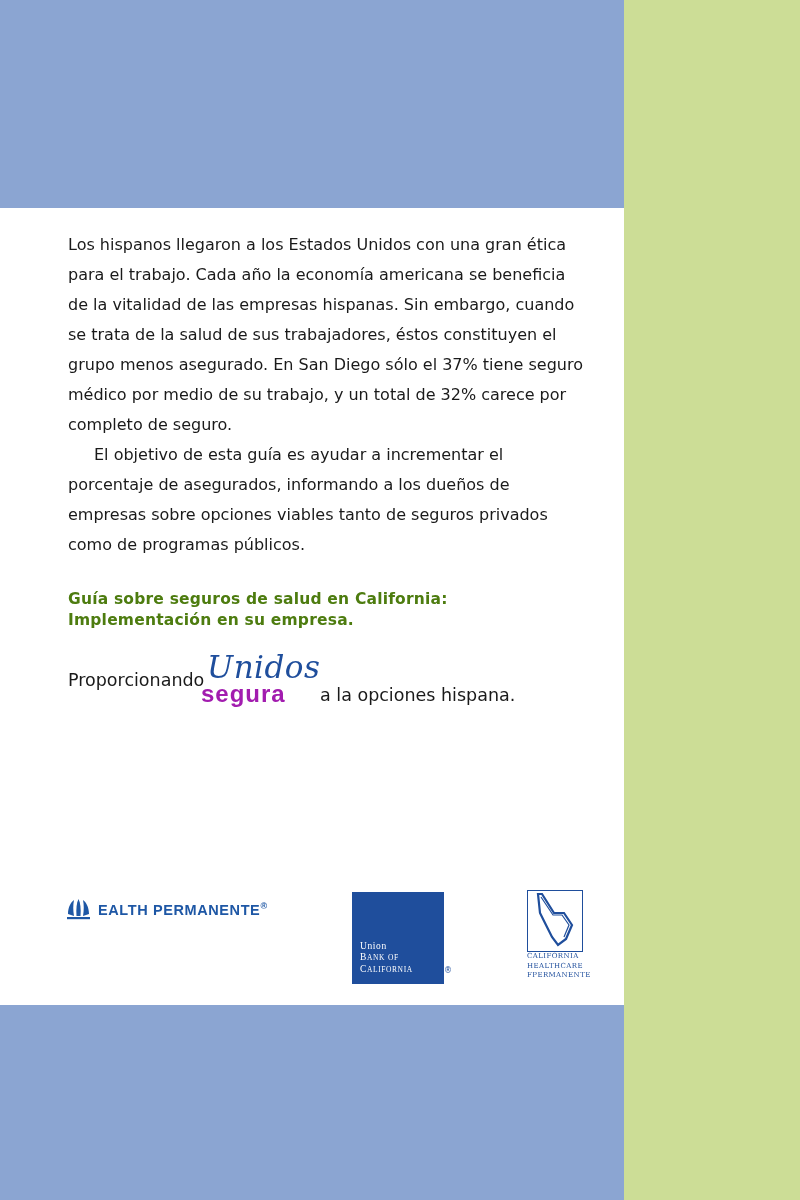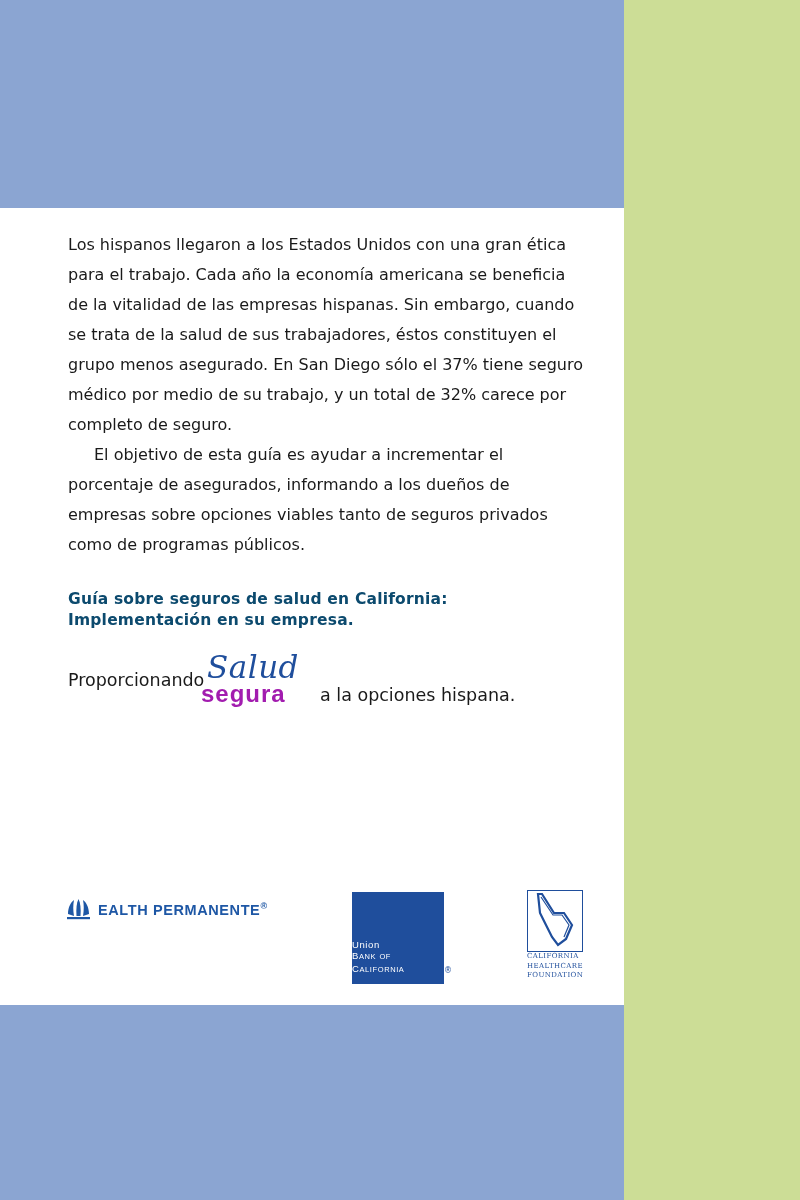--- a/index.html
+++ b/index.html
@@ -69,21 +69,21 @@
     margin: 0;
   }
   .body-copy p.indent {
     text-indent: 26px;
   }
   .headline {
     position: absolute;
     top: 381px;
     left: 68px;
     width: 505px;
-    color: #0c4a6e;
+    color: #4d7c0f;
     font-family: "DejaVu Sans", sans-serif;
     font-weight: bold;
     font-size: 15.5px;
     line-height: 21px;
     letter-spacing: 0.2px;
   }
   .tagline {
     position: absolute;
     top: 450px;
     left: 68px;
@@ -170,23 +170,23 @@
     position: absolute;
     left: 352px;
     top: 12px;
     width: 92px;
     height: 92px;
     background: #1f4e9c;
     color: #ffffff;
   }
   .union-lines {
     position: absolute;
-    left: 0;
+    left: 8px;
     bottom: 9px;
-    font-family: Liberation Sans, sans-serif;
+    font-family: Liberation Serif, serif;
     font-size: 9.5px;
     line-height: 11.5px;
     letter-spacing: 0.6px;
   }
   .union-lines span.small {
     font-size: 7.5px;
   }
   .union-reg {
     position: absolute;
     left: 444px;
@@ -236,21 +236,21 @@
     <div class="body-copy">
       <p>Los hispanos llegaron a los Estados Unidos con una gran ética para el trabajo. Cada año la economía americana se beneficia de la vitalidad de las empresas hispanas. Sin embargo, cuando se trata de la salud de sus trabajadores, éstos constituyen el grupo menos asegurado. En San Diego sólo el 37% tiene seguro médico por medio de su trabajo, y un total de 32% carece por completo de seguro.</p>
       <p class="indent">El objetivo de esta guía es ayudar a incrementar el porcentaje de asegurados, informando a los dueños de empresas sobre opciones viables tanto de seguros privados como de programas públicos.</p>
     </div>
 
     <div class="headline">Guía sobre seguros de salud en California: Implementación en su empresa.</div>
 
     <div class="tagline">
       <span class="pre">Proporcionando</span>
       <span class="salud-logo">
-        <span class="salud">Salud</span>
+        <span class="salud">Unidos</span>
         <span class="segura">segura</span>
       </span>
       <span class="post">a la opciones hispana.</span>
     </div>
 
     <div class="logos">
 
       <div class="kaiser">
         <span class="kaiser-mark">
           <svg width="25" height="22" viewBox="0 0 25 22">
@@ -277,19 +277,19 @@
       <div class="chcf">
         <div class="chcf-box">
           <svg width="51" height="57" viewBox="0 0 51 57">
             <path d="M10 3 L14 3 L26 22 L36 22 L44 34 L38 48 L30 54 L24 46 L18 34 L12 22 Z" fill="none" stroke="#1f4e9c" stroke-width="2.2"></path>
             <path d="M13 6 L25 24 L34 24 L41 34 L36 46" fill="none" stroke="#1f4e9c" stroke-width="1.2"></path>
           </svg>
         </div>
         <div class="chcf-text">
           <div><span>C</span><span>ALIFORNIA</span></div>
           <div><span>H</span><span>EALTH</span><span>C</span><span>ARE</span></div>
-          <div><span>F</span><span>OUNDATION</span></div>
+          <div><span>F</span><span>PERMANENTE</span></div>
         </div>
       </div>
 
     </div>
   </div>
 </div>
 
 </body></html>

